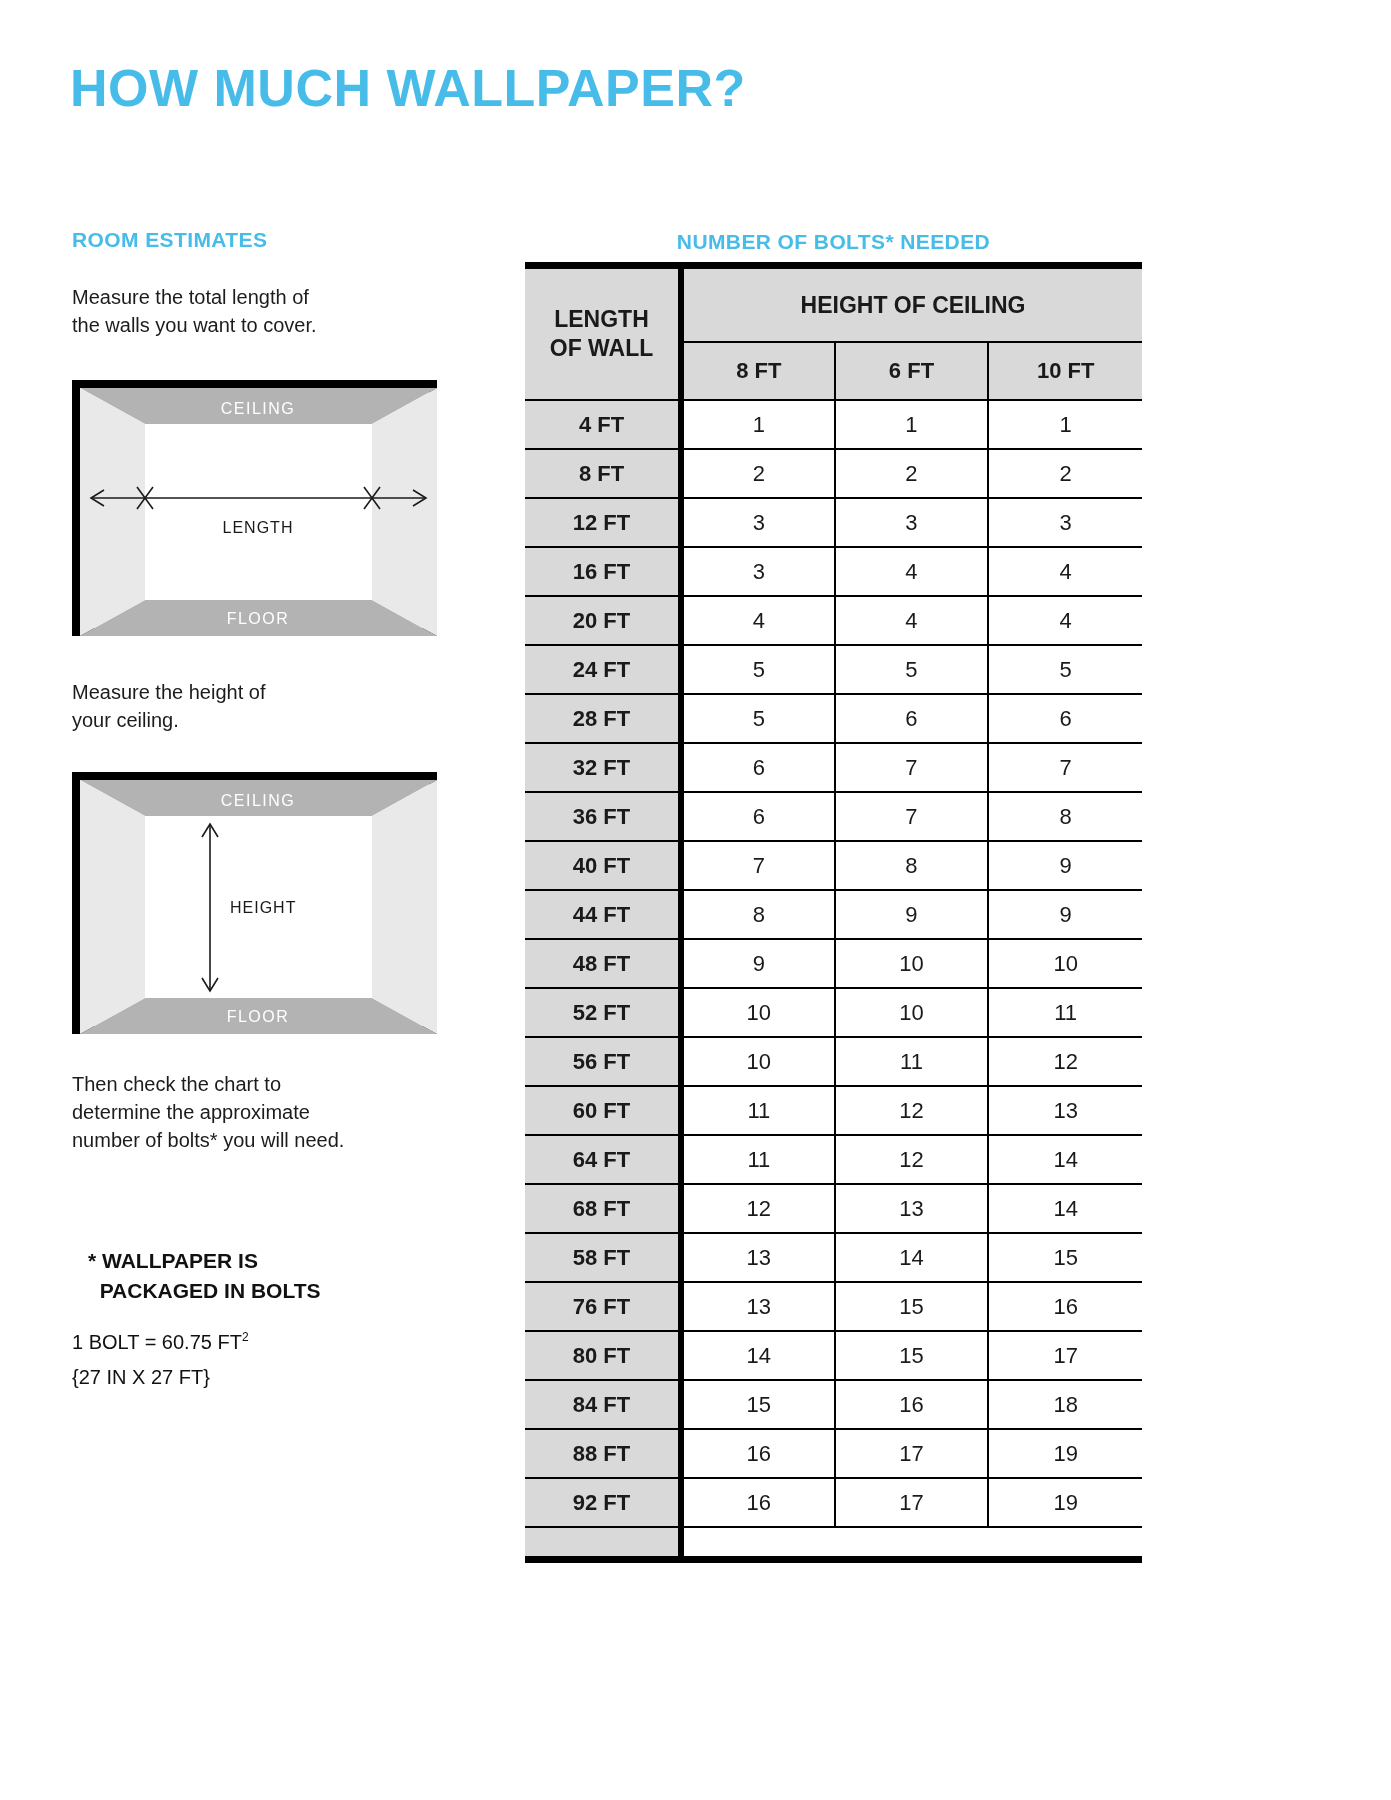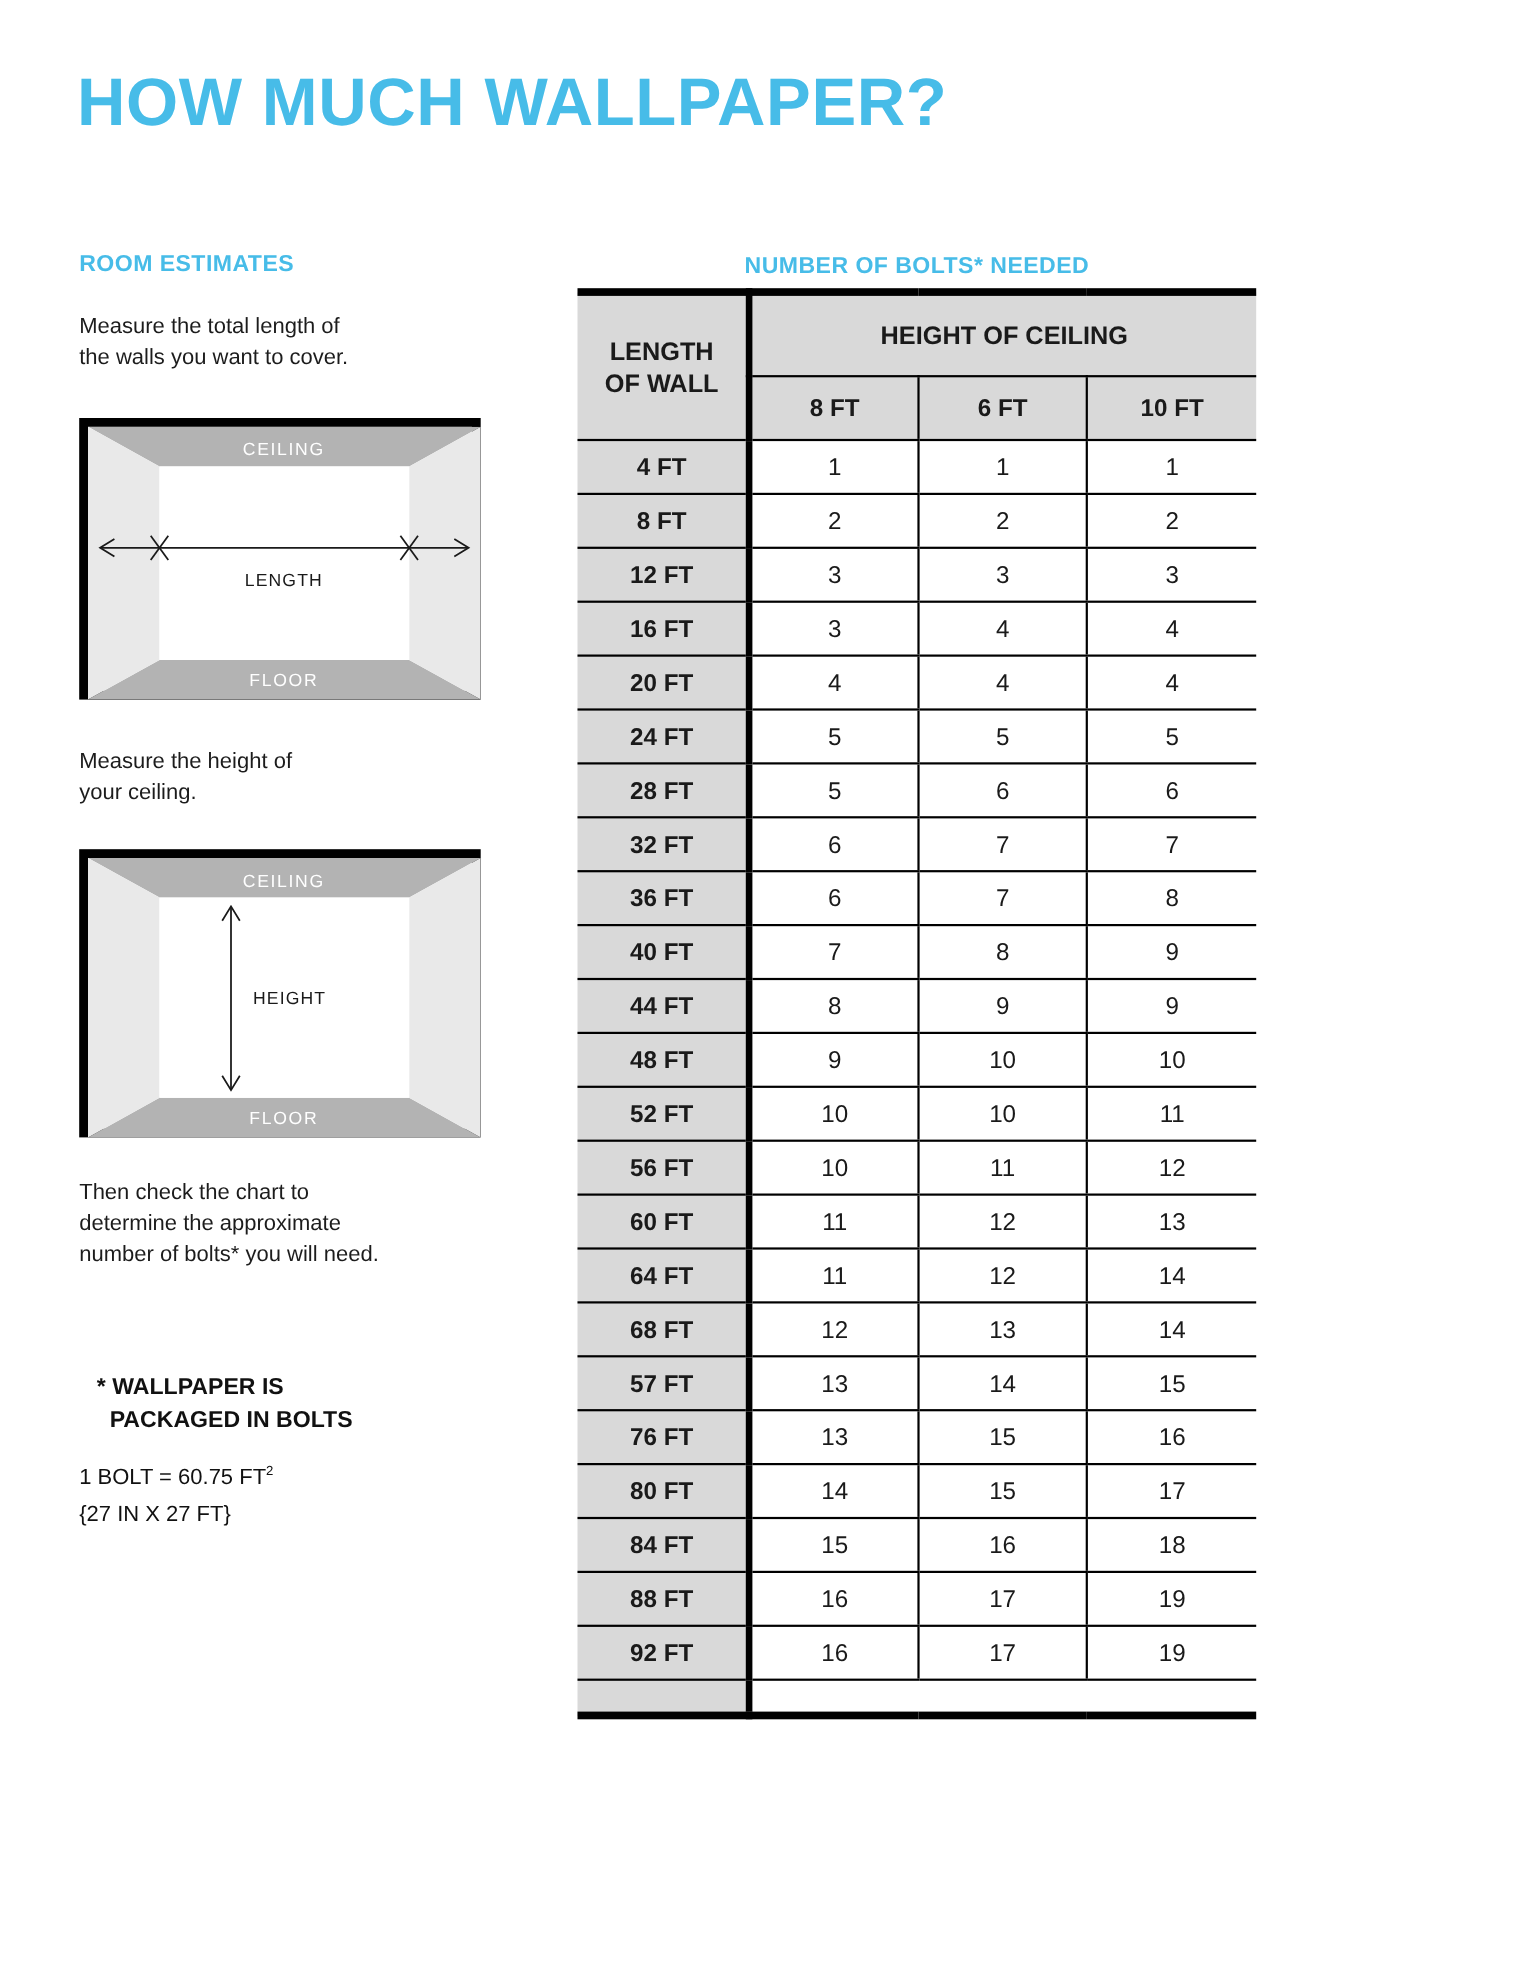--- a/index.html
+++ b/index.html
@@ -12,21 +12,21 @@
     height: 1800px;
     position: relative;
     overflow: hidden;
     font-family: "Liberation Sans", "DejaVu Sans", sans-serif;
     color: #1a1a1a;
   }
   .abs { position: absolute; }
 
   .page-title {
     left: 70px; top: 58px;
-    font-size: 61px;
+    font-size: 52px;
     font-weight: 900;
     letter-spacing: 0.5px;
     color: #47bce8;
   }
   .section-heading {
     font-size: 21px;
     font-weight: 800;
     letter-spacing: 0.4px;
     color: #47bce8;
   }
@@ -306,21 +306,21 @@
         <td class="value-cell">12</td>
         <td class="value-cell">14</td>
       </tr>
       <tr>
         <td class="label-cell">68 FT</td>
         <td class="value-cell">12</td>
         <td class="value-cell">13</td>
         <td class="value-cell">14</td>
       </tr>
       <tr>
-        <td class="label-cell">57 FT</td>
+        <td class="label-cell">58 FT</td>
         <td class="value-cell">13</td>
         <td class="value-cell">14</td>
         <td class="value-cell">15</td>
       </tr>
       <tr>
         <td class="label-cell">76 FT</td>
         <td class="value-cell">13</td>
         <td class="value-cell">15</td>
         <td class="value-cell">16</td>
       </tr>

